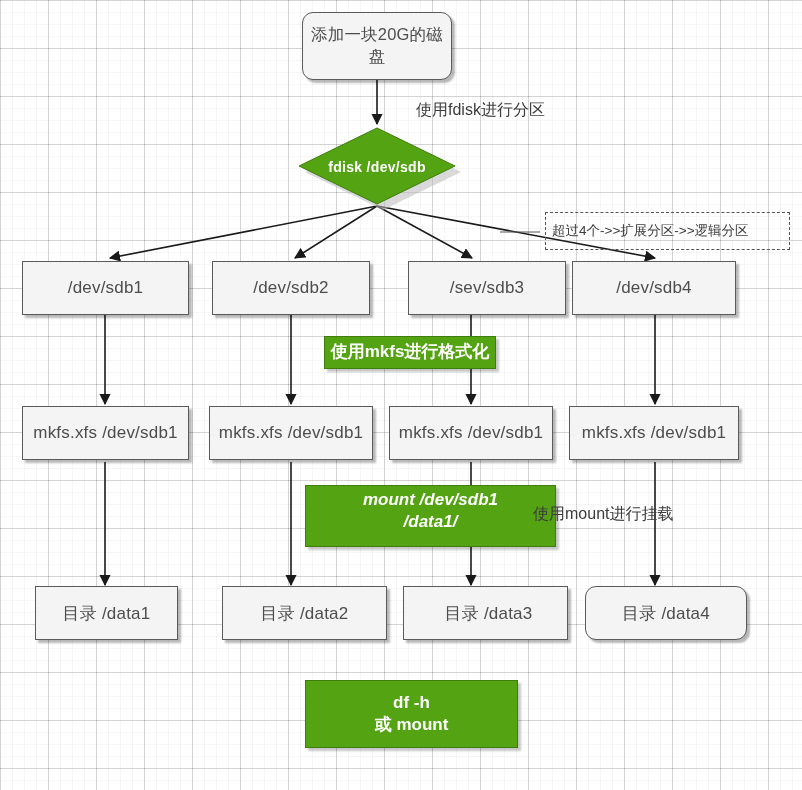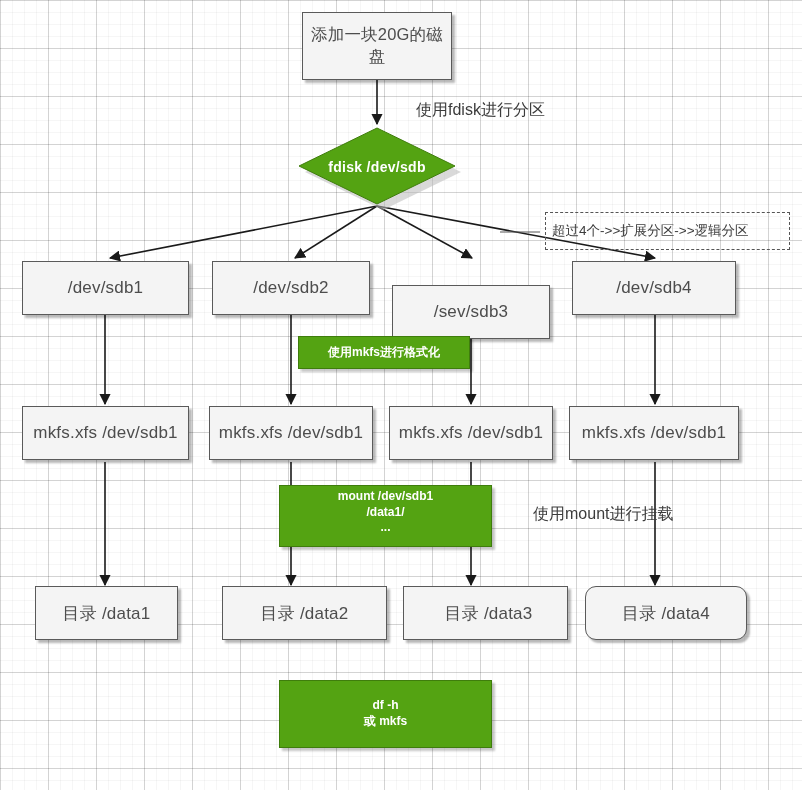--- a/index.html
+++ b/index.html
@@ -40,29 +40,30 @@
     text-align: center;
   }
   .box {
     background: #f4f4f4;
     border: 1.5px solid #5a5a5a;
     box-shadow: 3px 3px 2px rgba(0,0,0,0.28);
     color: #4d4d4d;
     font-size: 17px;
     letter-spacing: 0.2px;
   }
-  .box-title { font-size: 16.5px; }
+  .box-title { font-size: 16.5px; border-radius: 11px; }
   .green {
     background: #54a312;
     border: 1px solid #3f7d0c;
     color: #ffffff;
     font-weight: bold;
     box-shadow: 3px 3px 2px rgba(0,0,0,0.22);
-    font-size: 12px;
+    font-size: 17px;
     line-height: 1.35;
+    margin-left: 26px;
   }
   .plain-label {
     position: absolute;
     color: #3c3c3c;
     font-size: 16px;
     white-space: nowrap;
   }
   .dashed-note {
     position: absolute;
     box-sizing: border-box;
@@ -144,21 +145,21 @@
   <div class="dashed-note" style="left:529px; top:212px; width:245px; height:38px;">
     <span>超过4个-&gt;&gt;扩展分区-&gt;&gt;逻辑分区</span>
   </div>
 
   <div class="node box" style="left:22px; top:261px; width:167px; height:54px;">
     <span>/dev/sdb1</span>
   </div>
   <div class="node box" style="left:212px; top:261px; width:158px; height:54px;">
     <span>/dev/sdb2</span>
   </div>
-  <div class="node box" style="left:392px; top:261px; width:158px; height:54px;margin-top:24px;">
+  <div class="node box" style="left:408px; top:261px; width:158px; height:54px;">
     <span>/sev/sdb3</span>
   </div>
   <div class="node box" style="left:572px; top:261px; width:164px; height:54px;text-align:center;">
     <span>/dev/sdb4</span>
   </div>
 
   <div class="node green" style="left:298px; top:336px; width:172px; height:33px;">
     <span>使用mkfs进行格式化</span>
   </div>
 
@@ -168,21 +169,21 @@
   <div class="node box" style="left:209px; top:406px; width:164px; height:54px;">
     <span>mkfs.xfs /dev/sdb1</span>
   </div>
   <div class="node box" style="left:389px; top:406px; width:164px; height:54px;">
     <span>mkfs.xfs /dev/sdb1</span>
   </div>
   <div class="node box" style="left:569px; top:406px; width:170px; height:54px;">
     <span>mkfs.xfs /dev/sdb1</span>
   </div>
 
-  <div class="node green multi clip-bottom" style="left:279px; top:485px; width:213px; height:62px; justify-content:flex-start; padding-top:3px;">
+  <div class="node green multi clip-bottom" style="left:279px; top:485px; width:251px; height:62px; justify-content:flex-start; padding-top:3px;font-style:italic;">
     <span>mount  /dev/sdb1</span>
     <span>/data1/</span>
     <span>...</span>
   </div>
 
   <div class="plain-label" style="left:533px; top:504px;">使用mount进行挂载</div>
 
   <div class="node box" style="left:35px; top:586px; width:143px; height:54px;">
     <span>目录 /data1</span>
   </div>
@@ -191,16 +192,16 @@
   </div>
   <div class="node box" style="left:403px; top:586px; width:165px; height:54px;padding-left:6px;">
     <span>目录 /data3</span>
   </div>
   <div class="node box" style="left:585px; top:586px; width:162px; height:54px;border-radius:11px;">
     <span>目录 /data4</span>
   </div>
 
   <div class="node green multi" style="left:279px; top:680px; width:213px; height:68px;">
     <span>df -h</span>
-    <span>或 mkfs</span>
+    <span>或 mount</span>
   </div>
 
 </div>
 
 </body></html>

